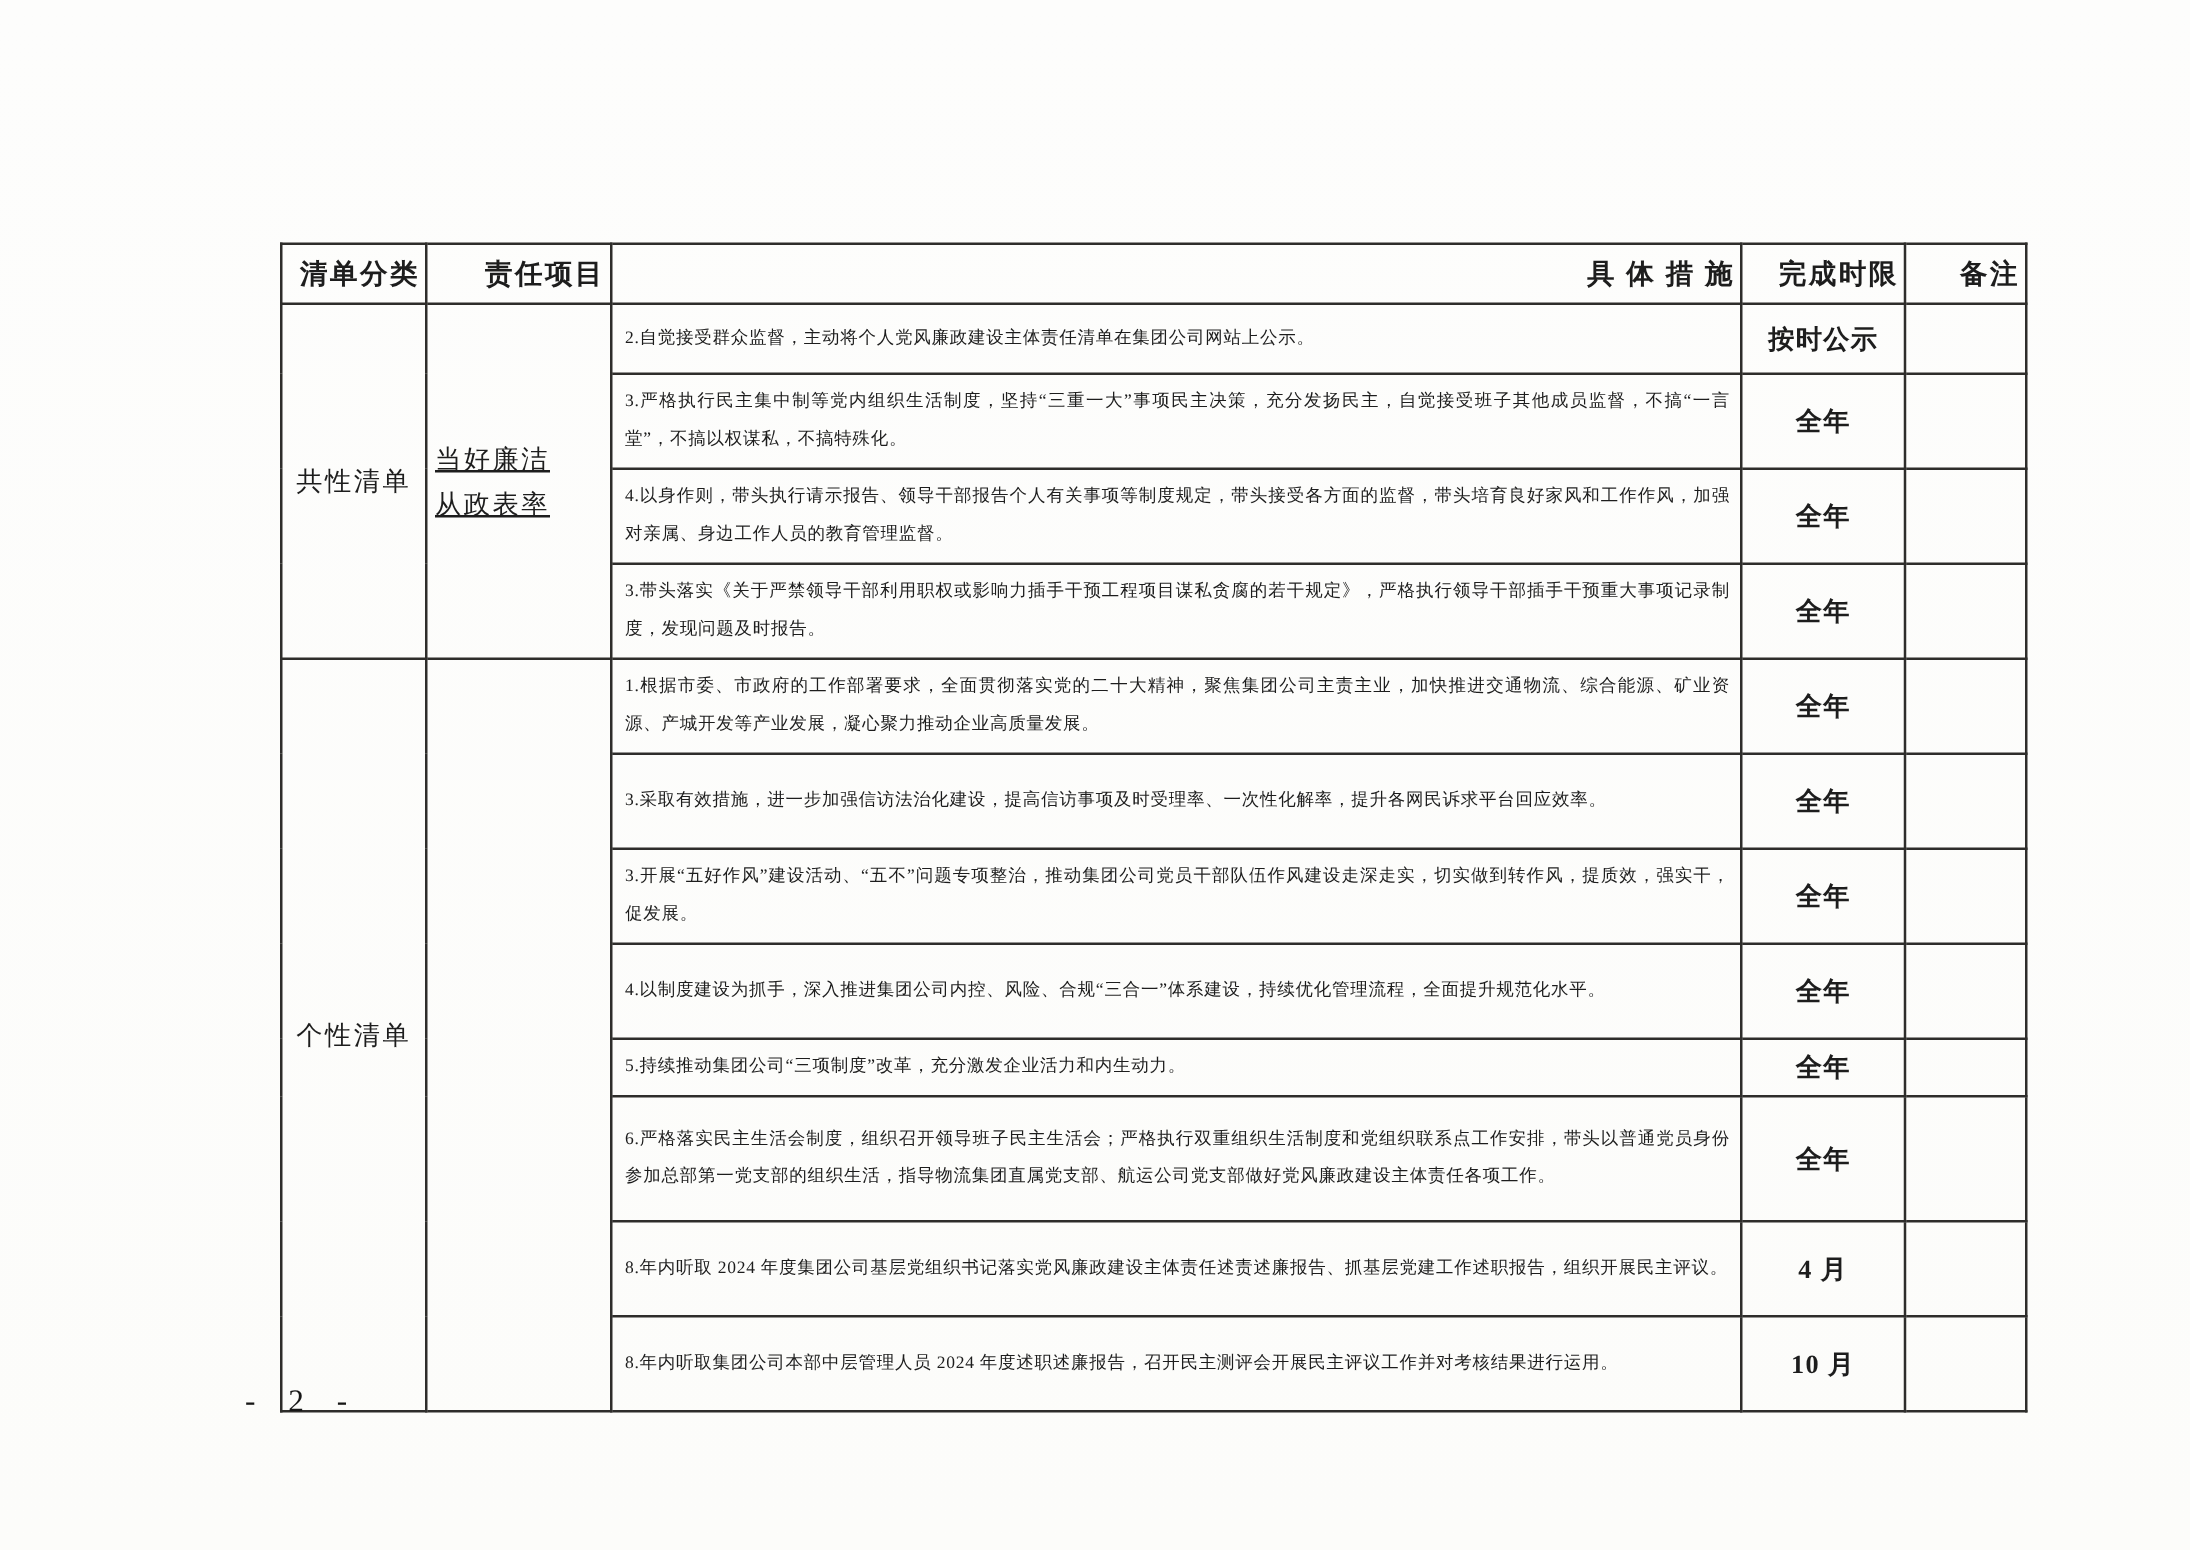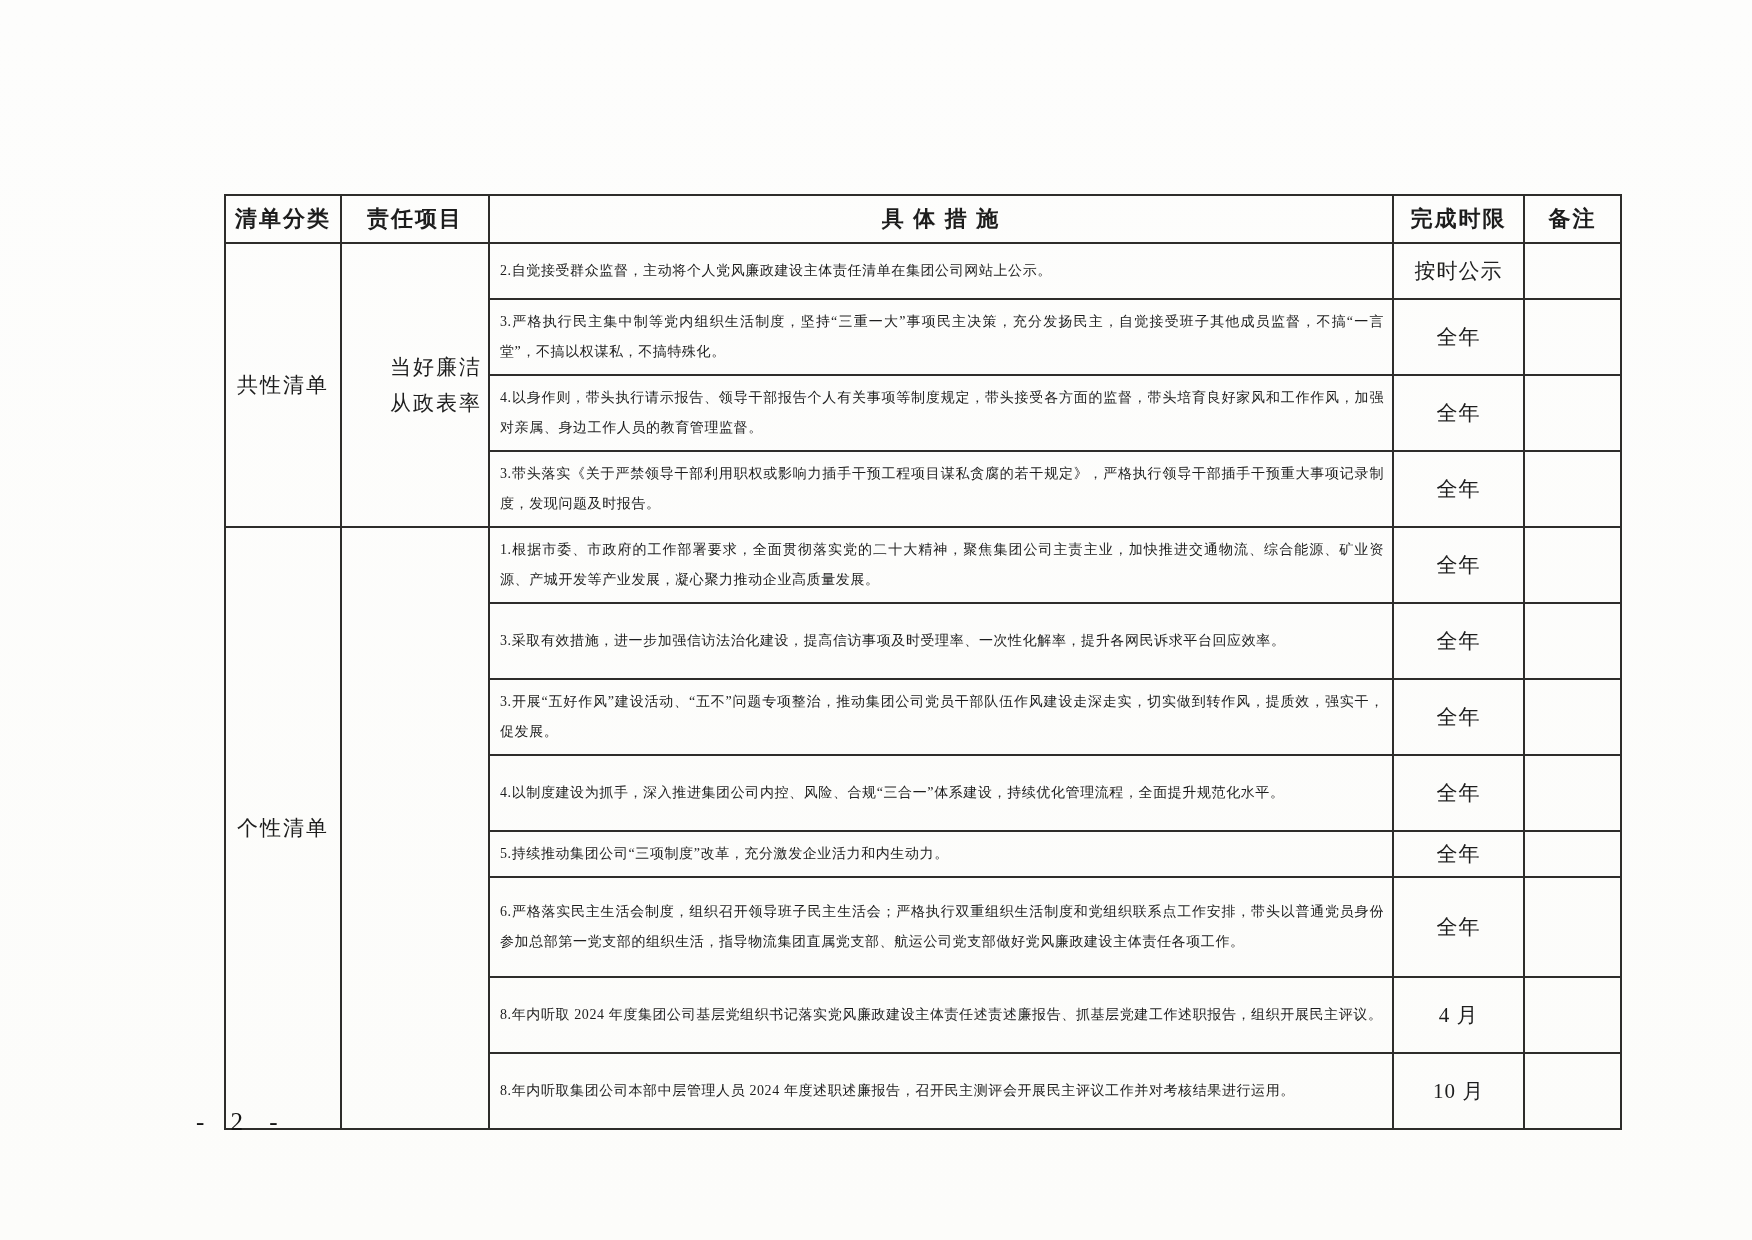--- a/index.html
+++ b/index.html
@@ -25,47 +25,49 @@
   }
   .doc-table th,.doc-table td{
     border:2px solid #2e2d2b;
     vertical-align:middle;
     box-sizing:border-box;
   }
   .doc-table th{
     font-size:22px;
     font-weight:bold;
     height:48px;
-    text-align:center;
+    text-align:right;
     letter-spacing:2px;
     padding:2px 4px;
   }
   td.cell-center{
     text-align:center;
     font-size:21px;
     letter-spacing:2px;
     padding:4px 6px;
   }
   td.cell-project div{
     line-height:36px;
-    text-align:right;
+    text-align:left;
+    text-decoration:underline;
   }
   td.cell-measure{
     font-size:14px;
     line-height:30px;
     text-align:justify;
     text-align-last:left;
     letter-spacing:0.6px;
     padding:7px 8px 7px 10px;
   }
   td.cell-deadline{
     text-align:center;
     font-size:21px;
     letter-spacing:1px;
     padding:4px 6px;
+    font-weight:bold;
   }
   td.cell-note{padding:4px 6px;}
   .page-number{
     position:absolute;
     left:196px;top:1108px;
     font-size:25px;
     letter-spacing:10px;
     color:#161616;
   }
 </style>

